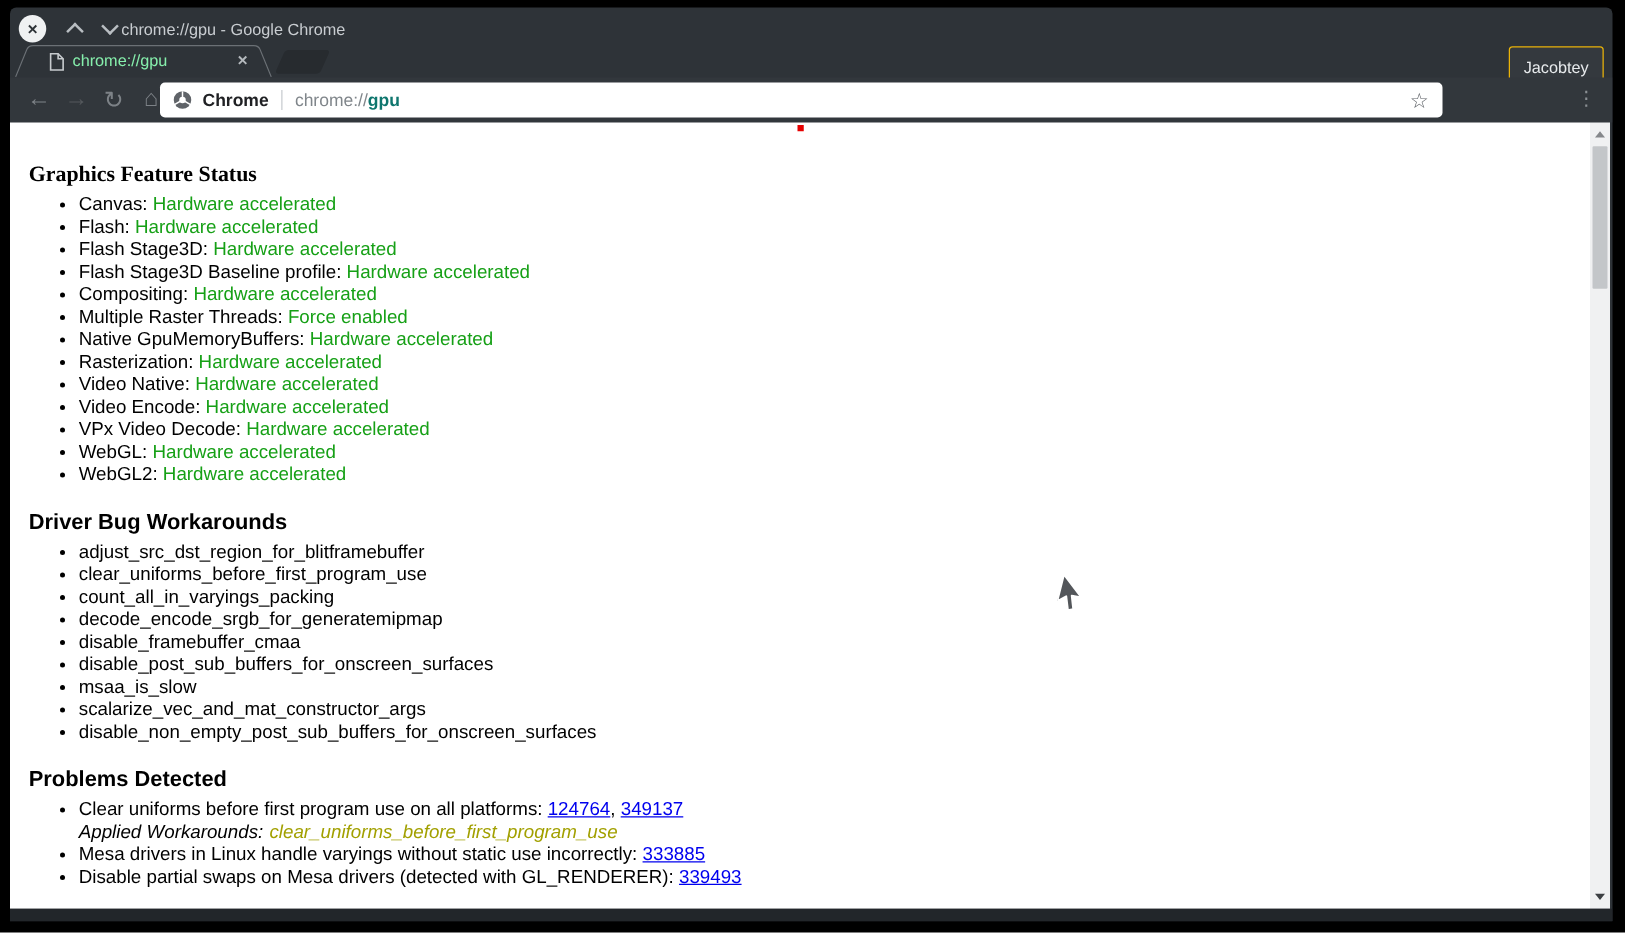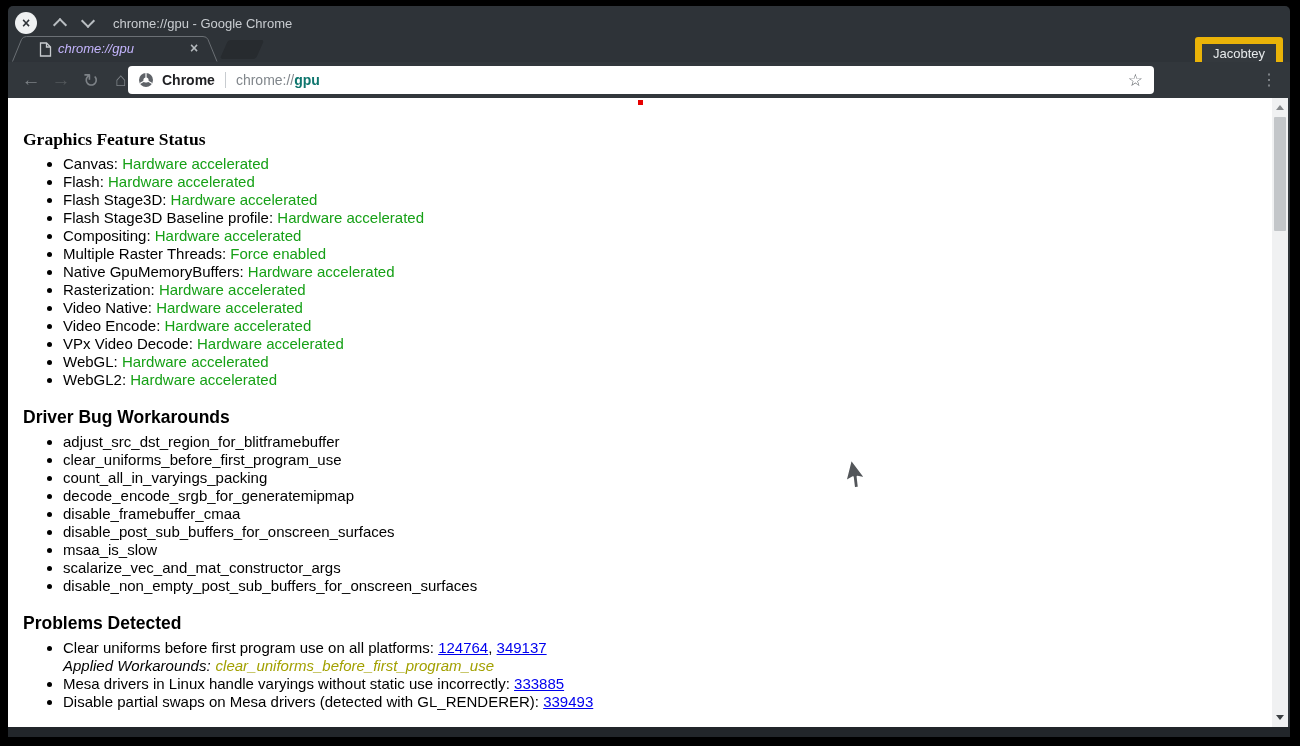--- a/index.html
+++ b/index.html
@@ -21,35 +21,35 @@
     display:flex; align-items:center; justify-content:center; cursor:default;
   }
   .close-btn span { color:#2e3338; font-size:14px; font-weight:bold; line-height:1; }
   .chev { width:10px; height:10px; position:relative; margin-left:18px; }
   .chev::before {
     content:""; position:absolute; left:0; top:2px; width:8px; height:8px;
     border-left:2px solid #b9bec2; border-top:2px solid #b9bec2;
     transform:rotate(45deg);
   }
   .chev.down::before { transform:rotate(225deg); top:-2px; }
-  .title-text { color:#c9cdd1; font-size:13px; margin-left:20px; }
+  .title-text { color:#c9cdd1; font-size:13px; margin-left:4px; }
   
   .tabstrip { height:26px; position:relative; }
   .tab { position:absolute; left:4px; top:0; width:210px; height:26px; }
   .tab svg.tab-shape { position:absolute; left:0; top:0; }
   .tab-favicon { position:absolute; left:27px; top:6px; }
-  .tab-title { position:absolute; left:46px; top:5px; color:#c4b5fd; font-size:13px;font-style:italic; }
+  .tab-title { position:absolute; left:46px; top:5px; color:#86efac; font-size:13px; }
   .tab-close { position:absolute; left:178px; top:4px; color:#b4b9bd; font-size:14px; font-weight:bold; }
   .newtab-btn {
     position:absolute; left:216px; top:4px; width:36px; height:19px;
     background:#272b2f; transform:skewX(-24deg); border-radius:3px;
   }
   .profile-btn {
     position:absolute; right:7px; top:1px; height:32px; padding:0 11px;
-    border:7px solid #eab308; border-radius:3px; color:#e7eaec; font-size:13px;
+    border:1px solid #eab308; border-radius:3px; color:#e7eaec; font-size:13px;
     display:flex; align-items:center; background:#34393e;
   }
   
   .toolbar { height:36px; position:relative; background:#32373c; }
   .nav-icons { position:absolute; left:8px; top:0; height:36px; display:flex; align-items:center; }
   .nav-icons .ic { width:30px; text-align:center; font-size:19px; color:#7d8287; }
   .nav-icons .ic.dim { color:#54585c; }
   .addressbar {
     position:absolute; left:120px; top:4px; height:28px; width:1026px;
     background:#fff; border-radius:4px; display:flex; align-items:center; padding-left:10px;

